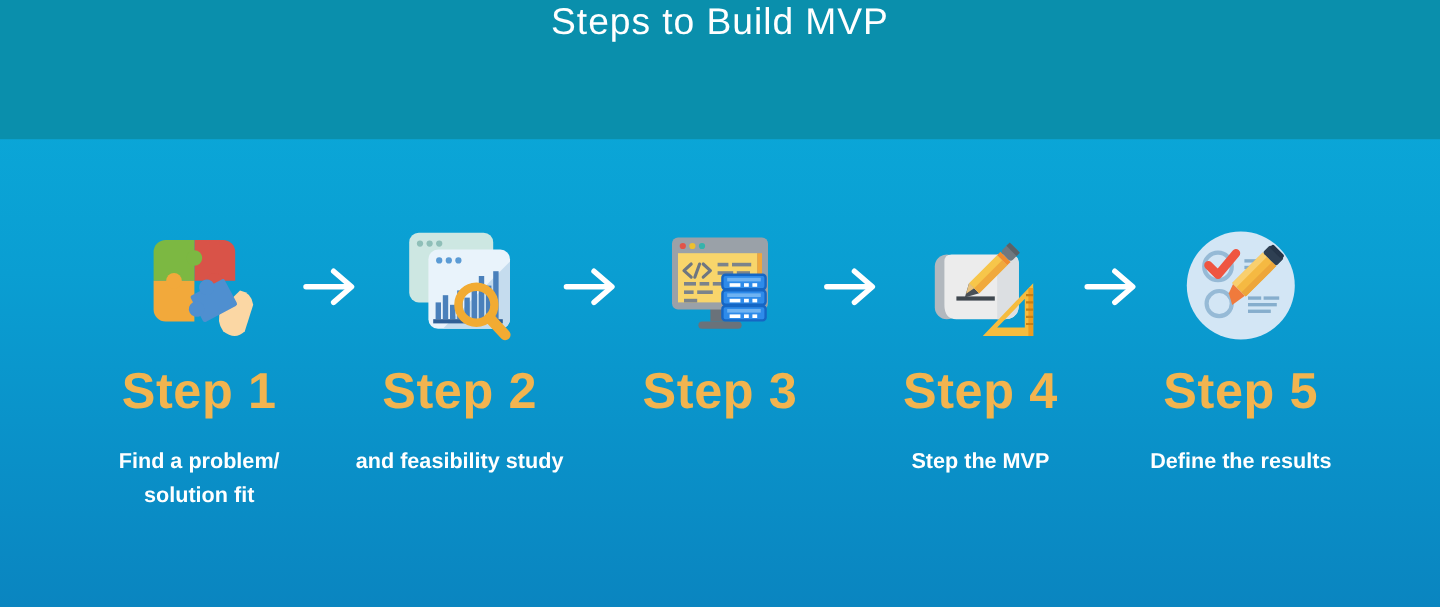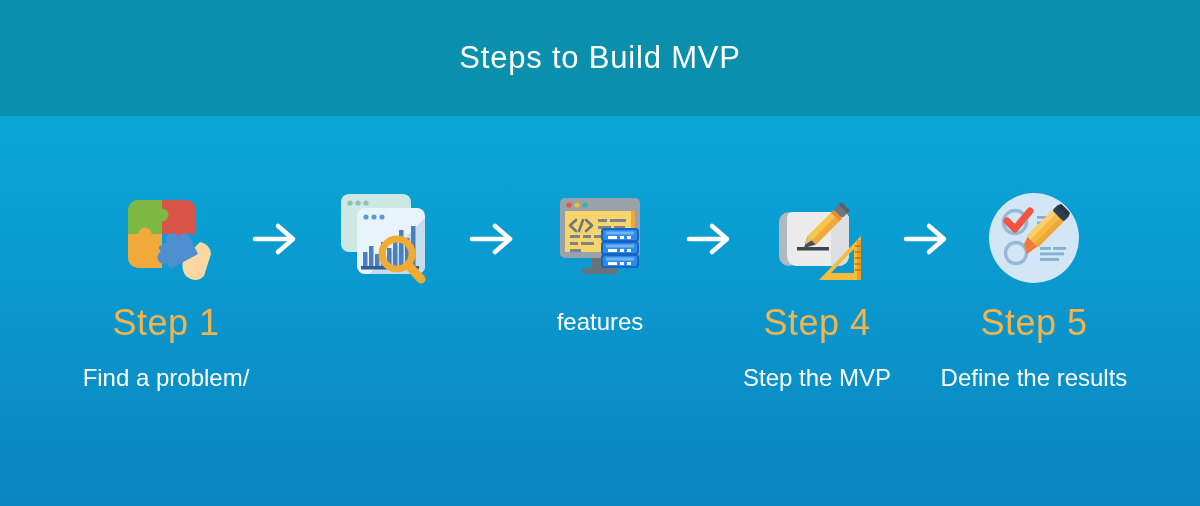--- a/index.html
+++ b/index.html
@@ -12,21 +12,21 @@
     height: 506px;
     background: linear-gradient(180deg, #0baddc 0%, #0a9ed2 45%, #0a85c0 100%);
   }
 
   .header {
     position: absolute;
     top: 0; left: 0;
     width: 1200px; height: 116px;
     background: #0a8fac;
     display: flex;
-    align-items: center;
+    align-items: flex-start;
     justify-content: center;
   }
   .title {
     color: #ffffff;
     font-size: 31px;
     font-weight: 400;
     letter-spacing: 0.8px;
   }
 
   .steps-row {
@@ -45,30 +45,30 @@
     align-items: center;
     text-align: center;
   }
   .icon-wrap {
     width: 100px;
     height: 100px;
   }
   .step-label {
     margin-top: 14px;
     color: #f2b44f;
-    font-size: 36px;
-    font-weight: 400;
+    font-size: 42px;
+    font-weight: 700;
     letter-spacing: 0.5px;
   }
   .step-desc {
     margin-top: 20px;
     color: #ffffff;
-    font-size: 24px;
+    font-size: 18px;
     line-height: 28px;
-    font-weight: 400;
+    font-weight: 700;
   }
 
   .arrow {
     position: absolute;
     top: 221px;
     width: 48px;
     height: 36px;
   }
   .arrow-1 { left: 251px; }
   .arrow-2 { left: 468px; }
@@ -99,20 +99,21 @@
           <g transform="rotate(-28 62 62)">
             <rect x="46" y="50" width="32" height="25" rx="2" fill="#4f8fd0"></rect>
             <circle cx="62" cy="50" r="6.5" fill="#4f8fd0"></circle>
             <circle cx="46" cy="62" r="6.5" fill="#4f8fd0"></circle>
           </g>
         </svg>
       </div>
       <div class="step-label">Step 1</div>
       <div class="step-desc">
         <div>Find a problem/</div>
+        <div>solution fit</div>
       </div>
     </div>
 
     <div class="step">
       <div class="icon-wrap">
         <svg viewBox="0 0 100 100" width="100" height="100">
           <defs>
             <clipPath id="frontwin">
                 <rect x="24" y="20" width="68" height="66" rx="8"></rect>
               </clipPath>
@@ -137,21 +138,23 @@
             <rect x="60" y="48" width="4.5" height="30"></rect>
             <rect x="66" y="42" width="4.5" height="36"></rect>
             <rect x="72" y="50" width="4.5" height="28"></rect>
             <rect x="78" y="38" width="4.5" height="40"></rect>
           </g>
           <rect x="28" y="78" width="58" height="3.5" fill="#2f5f96"></rect>
           <circle cx="64" cy="66" r="15" fill="none" stroke="#f2ab32" stroke-width="7"></circle>
           <line x1="75" y1="77" x2="88" y2="91" stroke="#f2ab32" stroke-width="9" stroke-linecap="round"></line>
         </svg>
       </div>
-      <div class="step-desc">
+      <div class="step-label">Step 2</div>
+      <div class="step-desc">
+        <div>and feasibility study</div>
       </div>
     </div>
 
     <div class="step">
       <div class="icon-wrap">
         <svg viewBox="0 0 100 100" width="100" height="100">
           <rect x="42" y="68" width="16" height="12" fill="#6a727a"></rect>
           <rect x="32" y="80" width="36" height="6" rx="3" fill="#6a727a"></rect>
           <rect x="10" y="10" width="80" height="60" rx="5" fill="#9aa1a8"></rect>
           <circle cx="19" cy="17" r="2.6" fill="#e25449"></circle>
@@ -192,22 +195,22 @@
           </g>
           <g>
             <rect x="52" y="67" width="36" height="12" rx="2.5" fill="#2e8bea" stroke="#1566c4" stroke-width="2"></rect>
             <rect x="56" y="69.5" width="28" height="3" fill="#6fb3f2"></rect>
             <rect x="58" y="74" width="9" height="3" fill="#ffffff"></rect>
             <rect x="70" y="74" width="4" height="3" fill="#ffffff"></rect>
             <rect x="77" y="74" width="4" height="3" fill="#ffffff"></rect>
           </g>
         </svg>
       </div>
-      <div class="step-desc">
-        <div>features</div>
+      <div class="step-label">Step 3</div>
+      <div class="step-desc">
       </div>
     </div>
 
     <div class="step">
       <div class="icon-wrap">
         <svg viewBox="0 0 100 100" width="100" height="100">
           <rect x="12" y="24" width="20" height="54" rx="10" fill="#b2b8be"></rect>
           <rect x="22" y="28" width="10" height="46" fill="#9aa1a8"></rect>
           <path d="M26,24 H74 Q82,24 82,32 V66 Q82,78 70,78 H30 Q20,78 20,66 V30 Q20,24 26,24 Z" fill="#ececec"></path>
           <path d="M64,24 H74 Q82,24 82,32 V66 Q82,78 70,78 H64 Z" fill="#dcdfe2"></path>

